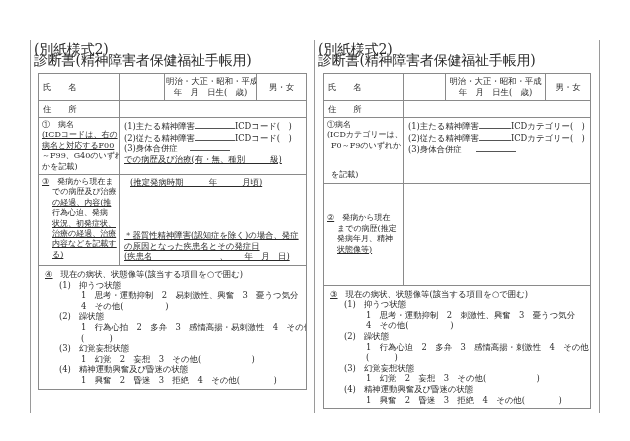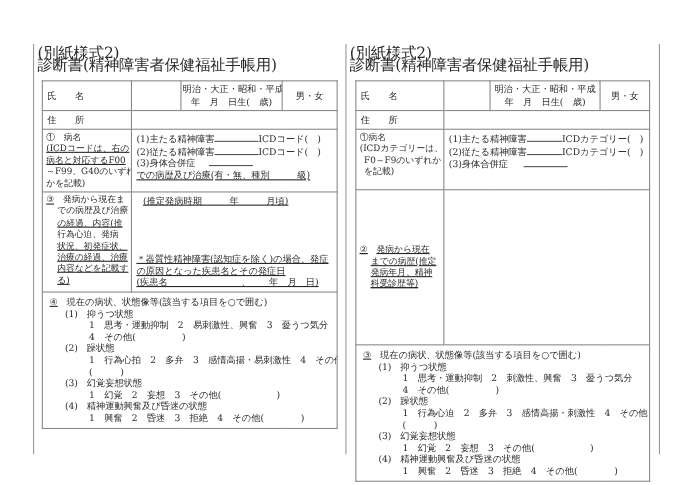--- a/index.html
+++ b/index.html
@@ -128,34 +128,34 @@
     </tr>
     <tr style="height:17px;">
       <td class="mid">住　　所</td>
       <td colspan="3"></td>
     </tr>
     <tr style="height:55px;">
       <td style="font-size:8px; line-height:10.4px; padding:2px 3px;">
         <span class="line">①病名</span>
         <span class="line">(ICDカテゴリーは、</span>
         <span class="line" style="padding-left:4px;">F0～F9のいずれか</span>
-        <span class="line" style="padding-left:4px;">を記載)</span>
+        <span class="line" style="padding-left:4px;margin-top:19px;">を記載)</span>
       </td>
       <td colspan="3">
         <span class="line"><span>(1)主たる精神障害</span><span class="blank" style="width:32px"></span><span>ICDカテゴリー(　)</span></span>
         <span class="line"><span>(2)従たる精神障害</span><span class="blank" style="width:32px"></span><span>ICDカテゴリー(　)</span></span>
         <span class="line"><span>(3)身体合併症</span><span class="blank" style="width:40px; margin-left:14px;"></span></span>
       </td>
     </tr>
-    <tr style="height:141px;text-decoration:underline;">
+    <tr style="height:102px;">
       <td class="mid" style="font-size:8px; line-height:10.4px; padding:2px 3px;">
         <span class="line"><span class="u">②</span><span class="sp"></span><span>発病から現在</span></span>
         <span class="line" style="padding-left:10px;">までの病歴(推定</span>
         <span class="line" style="padding-left:10px;">発病年月、精神</span>
-        <span class="line u" style="padding-left:10px;">科受診歴等)</span>
+        <span class="line u" style="padding-left:10px;">状態像等)</span>
       </td>
       <td colspan="3"></td>
     </tr>
     <tr style="height:111px;">
       <td colspan="4" style="padding:3px 6px;">
         <span class="line"><span class="u">③</span><span class="sp"></span><span>現在の病状、状態像等(該当する項目を○で囲む)</span></span>
         <span class="line ind1"><span>(1)</span><span class="sp"></span><span>抑うつ状態</span></span>
         <span class="line ind2">1　思考・運動抑制　2　刺激性、興奮　3　憂うつ気分</span>
         <span class="line ind2">4　その他(　　　　　)</span>
         <span class="line ind1"><span>(2)</span><span class="sp"></span><span>躁状態</span></span>

